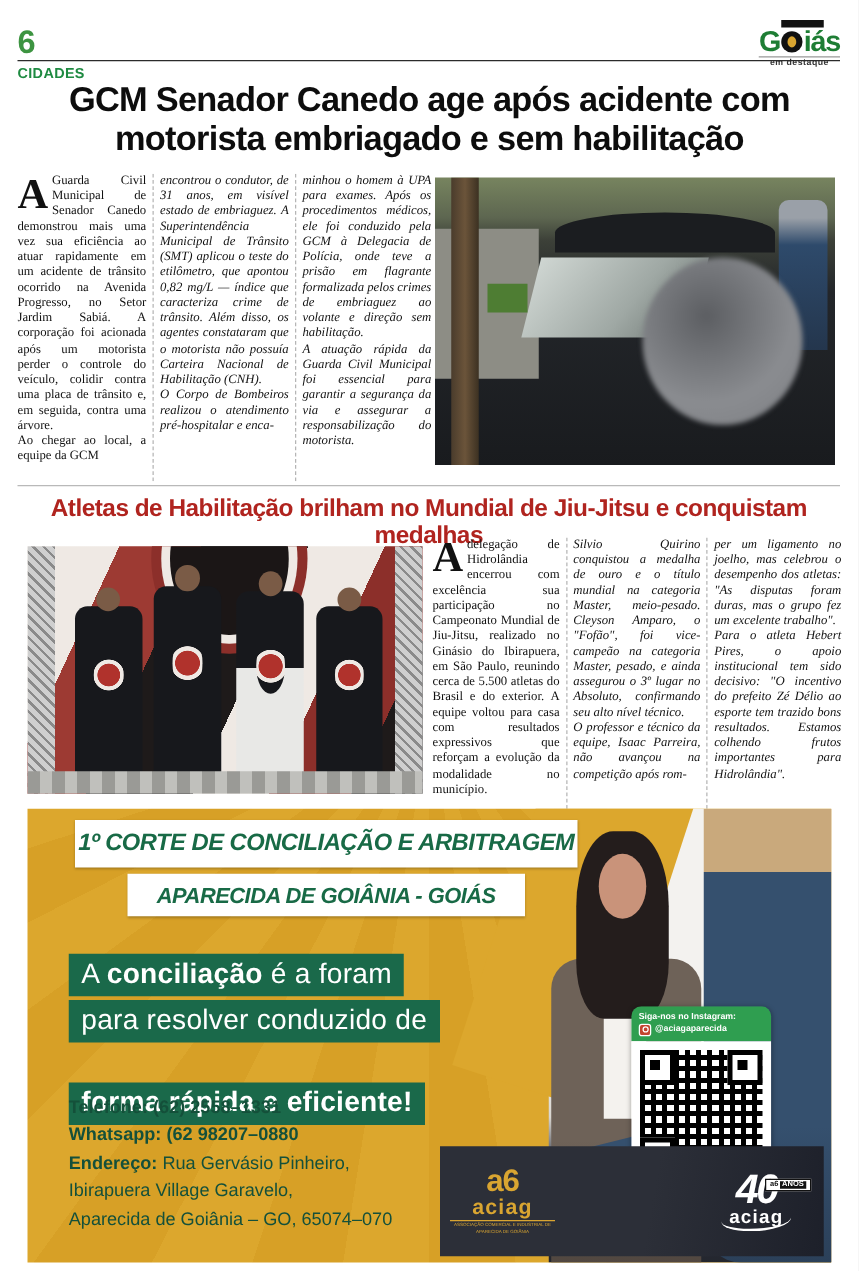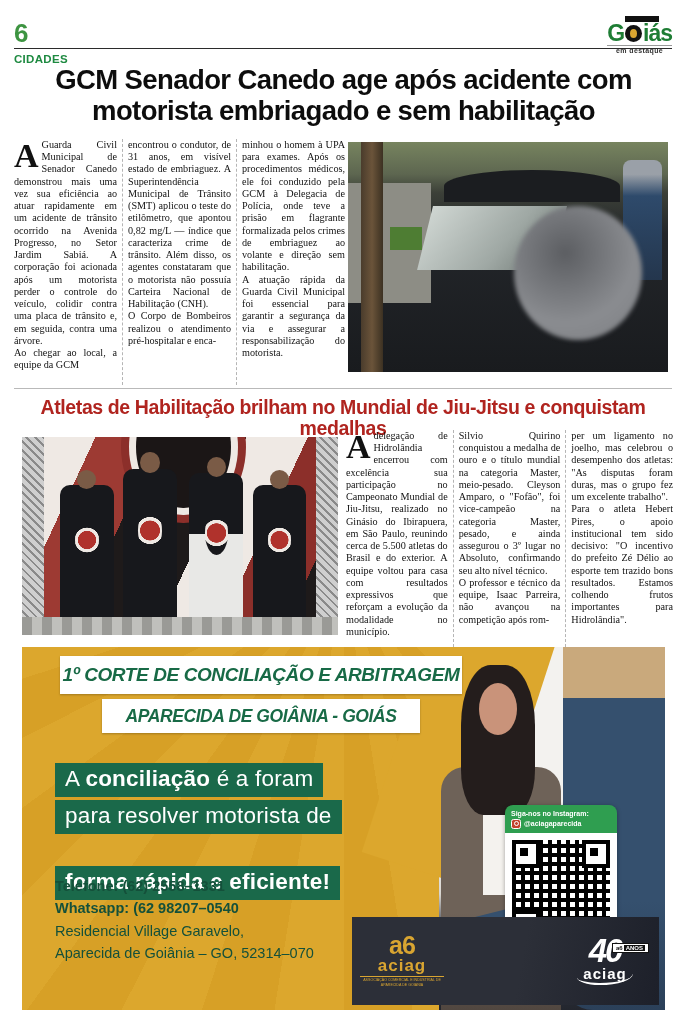--- a/index.html
+++ b/index.html
@@ -19,21 +19,21 @@
   .rule-top{position:absolute;top:48px;left:14px;right:15px;border-top:1.6px solid #2b2b2b;}
   .section{position:absolute;top:54px;left:14px;font:bold 11.5px/1 "Liberation Sans",sans-serif;color:#1e8a41;letter-spacing:.3px;}
   
   .h1{position:absolute;top:64px;left:38px;right:38px;text-align:center;
       font:bold 27.5px/1.13 "Liberation Sans",sans-serif;color:#0d0d0d;letter-spacing:-0.6px;}
   .cols{position:absolute;display:flex;overflow:hidden;}
   .cols1{top:139px;left:14px;width:336px;height:246px;}
   .cols2{top:430px;left:346px;width:332px;height:222px;}
   .col{flex:1;padding:0 5px;text-align:justify;font-size:10.2px;line-height:1.2;overflow:hidden;}
   .col:first-child{padding-left:0;}
-  .col + .col{border-left:1px dashed #b5b5b5;}
+  .col + .col{border-left:1px dashed #b5b5b5;font-style:italic;}
   .coltext{white-space:pre-line;}
   .dropcap{float:left;font:bold 34px/0.8 "Liberation Serif",serif;padding:3px 3px 0 0;}
   
   .photo{position:absolute;overflow:hidden;}
   .photo1{top:142px;left:348px;width:320px;height:230px;background:linear-gradient(180deg,#77845f 0%,#5d6650 14%,#3c4038 22%,#23262a 40%,#191b1e 100%);}
   .p1-wall{position:absolute;left:0;top:18%;width:26%;height:52%;background:#8d8d85;}
   .p1-trunk{position:absolute;left:4%;top:0;width:7%;height:100%;background:linear-gradient(90deg,#4a3c2c,#6b543a,#3c3122);}
   .p1-windshield{position:absolute;left:24%;top:28%;width:42%;height:28%;background:linear-gradient(120deg,#cfd6d2,#9fa8a4 60%,#6f7874);transform:skewX(-14deg);}
   .p1-grass{position:absolute;left:13%;top:37%;width:10%;height:10%;background:#4e7d33;}
   .p1-blur{position:absolute;left:52%;top:28%;width:40%;height:58%;border-radius:50%;background:radial-gradient(circle at 40% 35%,#5c5e62,#8a8c90 60%,#7c7e82);filter:blur(2px);}
@@ -203,29 +203,30 @@
 
     <div class="ad-banner ad-b1">1º CORTE DE CONCILIAÇÃO E ARBITRAGEM</div>
     <div class="ad-banner ad-b2">APARECIDA DE GOIÂNIA - GOIÁS</div>
 
     <div class="slogan">
       <div class="bar">
           <span>A </span>
           <span class="bold">conciliação</span>
           <span> é a foram</span>
         </div>
-      <div class="bar">para resolver motorista de</div>
+      <div class="bar">para resolver conduzido de</div>
       <div class="bar bold">forma rápida e eficiente!</div>
     </div>
 
     <div class="contact">
       <div><b>Telefone:</b><b> (62) 2558–1331</b></div>
-      <div><b>Whatsapp:</b><b> (62 98207–0540</b></div>
-      <div>Residencial Village Garavelo,</div>
-      <div>Aparecida de Goiânia – GO, 52314–070</div>
+      <div><b>Whatsapp:</b><b> (62 98207–0880</b></div>
+      <div><b>Endereço:</b><span> Rua Gervásio Pinheiro,</span></div>
+      <div>Ibirapuera Village Garavelo,</div>
+      <div>Aparecida de Goiânia – GO, 65074–070</div>
     </div>
 
     <div class="ig-card">
       <div class="ig-head">
         <div>Siga-nos no Instagram:</div>
         <div class="ig-handle">
           <span class="ig-icon"></span>
           <span>@aciagaparecida</span>
         </div>
       </div>

